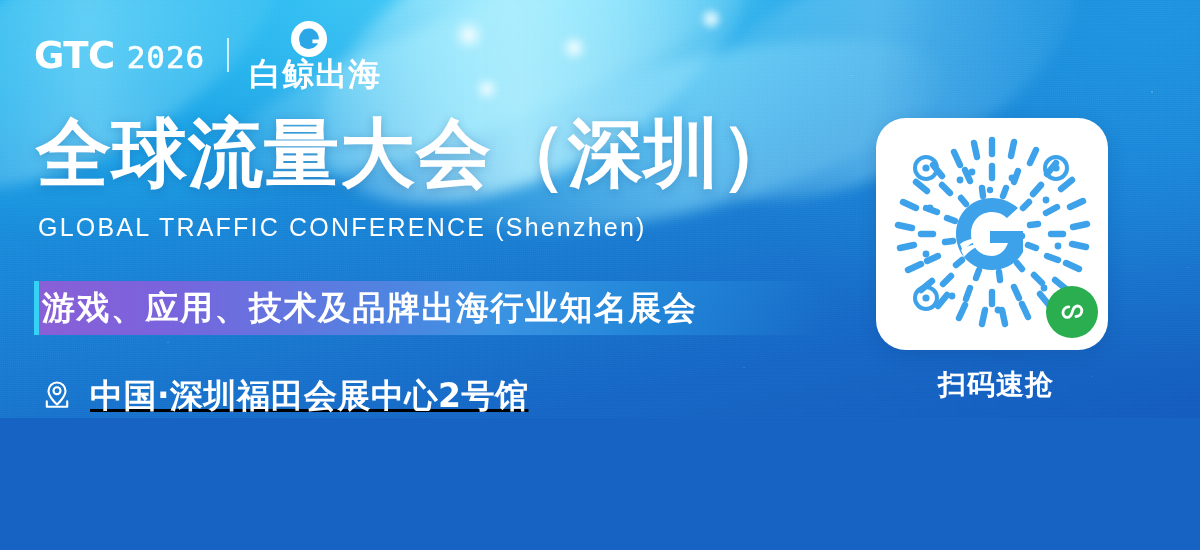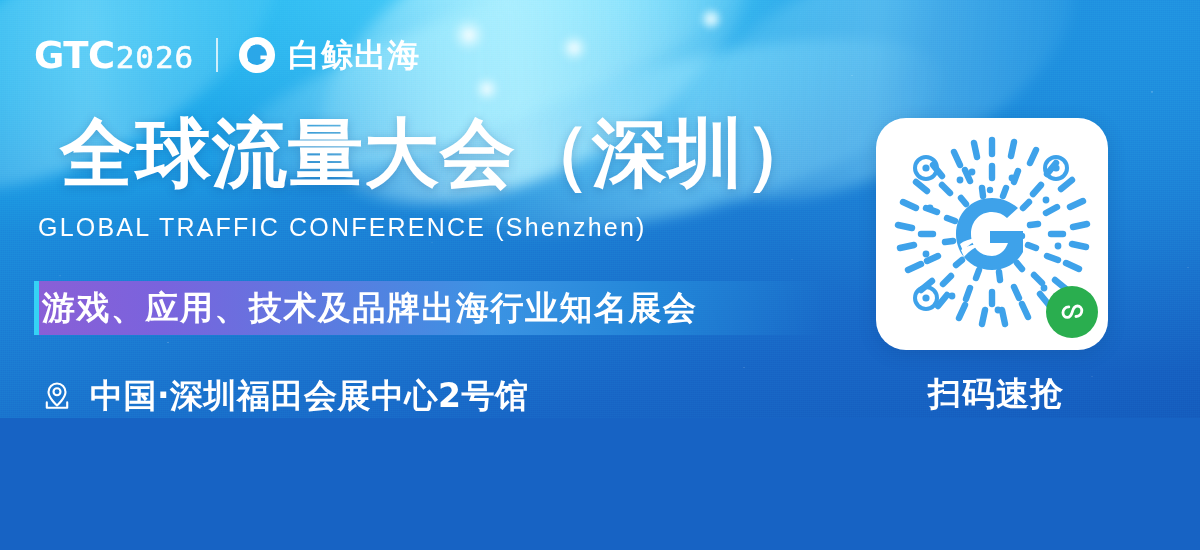--- a/index.html
+++ b/index.html
@@ -66,37 +66,36 @@
     background-image:
       repeating-linear-gradient(0deg, rgba(255,255,255,.5) 0 1px, rgba(0,0,0,0) 1px 2px),
       repeating-linear-gradient(90deg, rgba(255,255,255,.4) 0 1px, rgba(0,0,0,0) 1px 2px);
   }
 
   
   .logo-row{ position:absolute; left:34px; top:30px; display:flex; align-items:center; height:50px; z-index:6; }
   .gtc{ display:flex; align-items:baseline; }
   .gtc-main{ font-size:37px; font-weight:bold; color:#fff; letter-spacing:-.5px;
              font-family:"DejaVu Sans",sans-serif; line-height:1; }
-  .gtc-year{ font-size:31px; color:#fff; letter-spacing:1px; margin-left:1px; line-height:1;
+  .gtc-year{ font-size:31px; color:#fff; letter-spacing:1px; margin-left:12px; line-height:1;
              font-family:"DejaVu Sans Mono","Liberation Mono",monospace; font-weight:500;
              -webkit-text-stroke:.6px #fff; opacity:.97; }
   .divider{ width:2px; height:34px; background:rgba(255,255,255,.75); margin:0 20px 0 22px; }
-  .brand{ display:flex; align-items:center; }
+  .brand{ display:flex; align-items:center;flex-direction:column; }
   .brand-mark{ width:38px; height:38px; margin-right:12px; }
   .brand-name{ font-size:32px; font-weight:bold; color:#fff; letter-spacing:1px;
                font-family:"DejaVu Sans",sans-serif; line-height:1; }
 
   
   .title-cn{
     position:absolute; left:36px; top:114px; z-index:6;
     font-size:75px; font-weight:bold; color:#fff; letter-spacing:1px; line-height:1.06;
     font-family:"DejaVu Sans",sans-serif;
     text-shadow:0 2px 10px rgba(10,60,130,.25);
     white-space:nowrap;
-    margin-left:24px;
   }
   .title-en{
     position:absolute; left:38px; top:214px; z-index:6;
     font-size:25px; color:#fff; letter-spacing:2.2px; line-height:1.1;
     font-family:"Liberation Sans",sans-serif; font-weight:400;
     white-space:nowrap;
   }
 
   
   .strip{
@@ -105,41 +104,41 @@
                rgba(42,150,225,.55) 78%, rgba(30,140,220,0) 100%);
   }
   .strip-accent{ position:absolute; left:0; top:0; width:5px; height:54px; background:#35d2f5; }
   .strip-text{
     position:absolute; left:42px; top:288px; z-index:7;
     font-size:33px; font-weight:bold; color:#fff; letter-spacing:1.5px; line-height:40px;
     font-family:"DejaVu Sans",sans-serif; white-space:nowrap;
   }
 
   
-  .info{ position:absolute; z-index:6; display:flex; align-items:center; }
+  .info{ position:absolute; z-index:6; display:flex; align-items:flex-start;text-decoration:underline; }
   .info-venue{ left:40px; top:378px; }
   .info-date { left:40px; top:440px; }
   .info-icon{ width:34px; height:34px; margin-right:16px; flex:0 0 34px; }
   .info-text{ font-size:33px; font-weight:bold; color:#fff; letter-spacing:.5px;
               font-family:"DejaVu Sans",sans-serif; white-space:nowrap; line-height:1.1; }
 
   
   .qr-card{
     position:absolute; left:876px; top:118px; width:232px; height:232px; z-index:7;
     background:#fff; border-radius:30px; box-shadow:0 4px 18px rgba(10,55,115,.18);
   }
   .qr-svg{ position:absolute; left:10px; top:10px; width:212px; height:212px; }
   .mini-badge{
     position:absolute; right:10px; bottom:12px; width:52px; height:52px; border-radius:50%;
     background:#2aae4f; display:flex; align-items:center; justify-content:center;
   }
   .qr-caption{
-    position:absolute; left:846px; top:374px; width:300px; z-index:6;
+    position:absolute; left:846px; top:362px; width:300px; z-index:6;
     text-align:center; color:#fff; font-weight:bold;
-    font-family:Liberation Mono, monospace; font-size:33px; line-height:45px; letter-spacing:1px;
+    font-family:Liberation Serif, serif; font-size:28px; line-height:45px; letter-spacing:1px;
   }
 </style>
 </head>
 <body>
 
 <div class="banner">
 
   <div class="wave w1"></div>
   <div class="wave w2"></div>
   <div class="wave w3"></div>

